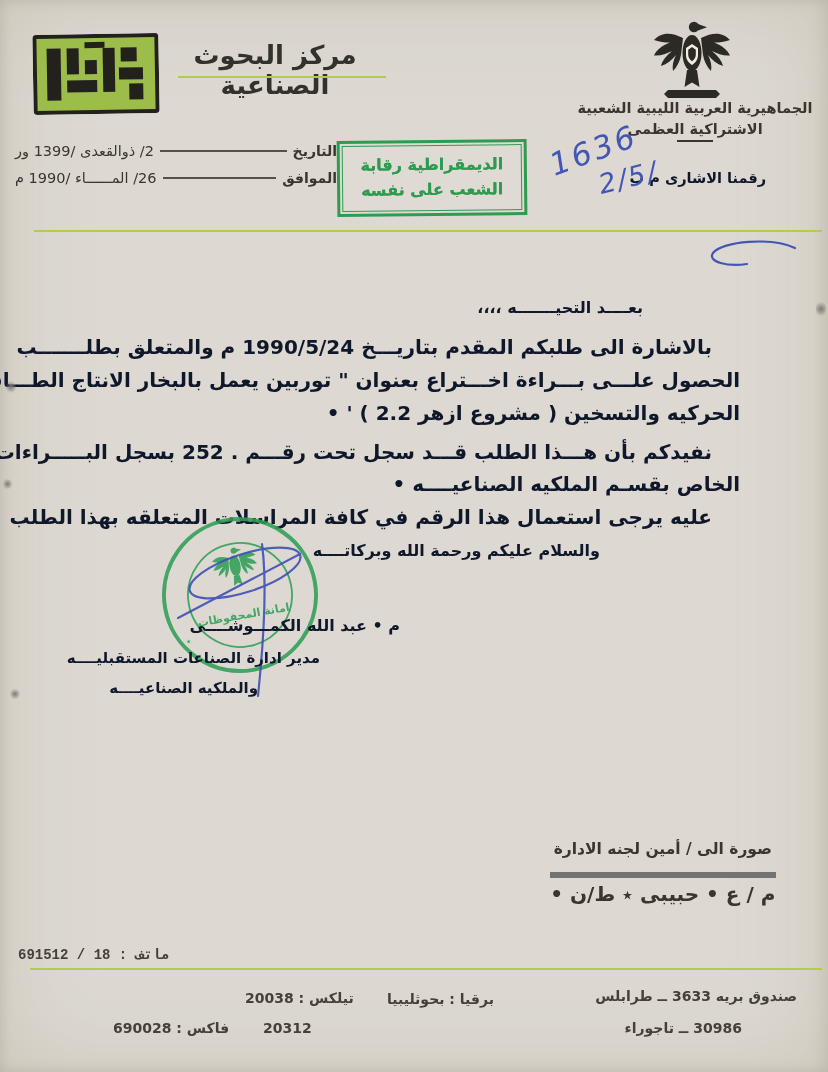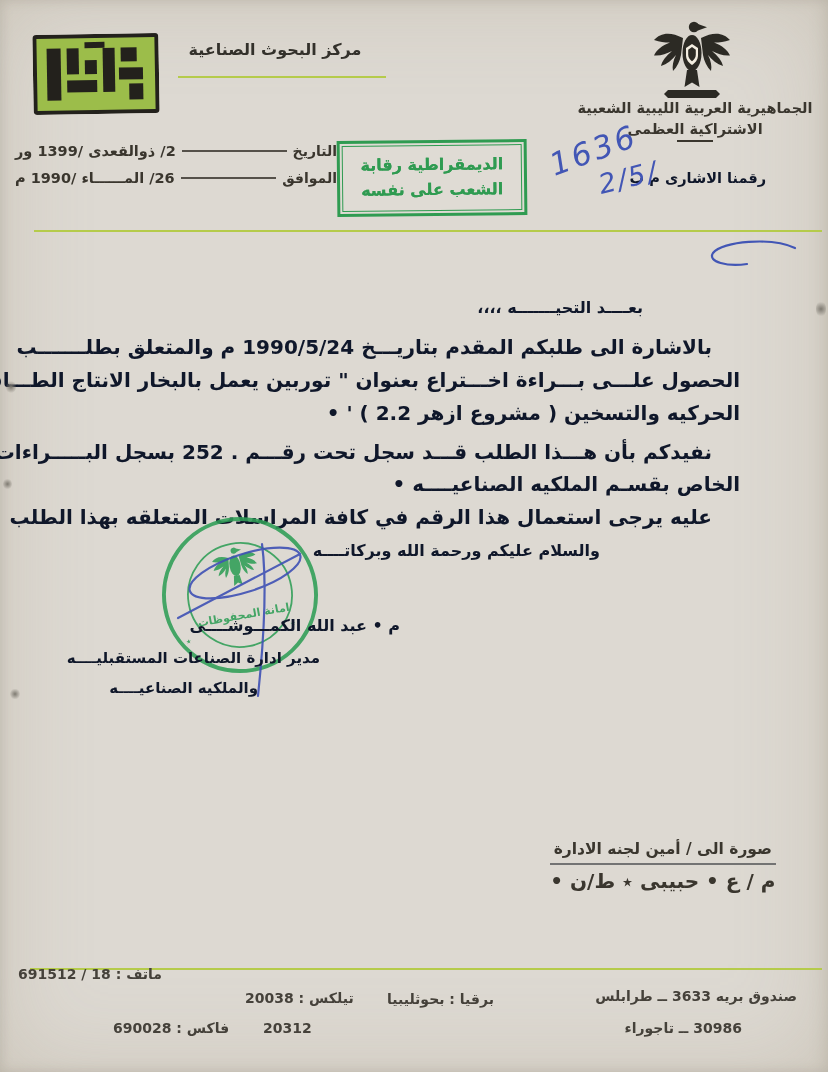--- a/index.html
+++ b/index.html
@@ -14,40 +14,40 @@
     background-color:#f3edе0;
     box-shadow:inset 0 0 90px rgba(165,152,128,.30), inset -5px 0 14px rgba(150,144,132,.22), inset 4px 0 10px rgba(150,144,132,.18);
     color:#3a362e;
   }
   .abs{position:absolute;}
   .typed{font-weight:700;color:#0f172a;white-space:nowrap;}
   .green-rule{background:#b5cb4b;height:2px;}
   
   #logo{left:33px;top:34px;width:126px;height:80px;transform:rotate(-1deg);}
   
-  #org-title{left:150px;top:40px;width:250px;text-align:center;font-size:16px;font-weight:700;color:#33312b;}
+  #org-title{left:150px;top:40px;width:250px;text-align:center;font-size:26px;font-weight:700;color:#33312b;}
   #org-underline{left:178px;top:76px;width:208px;}
   
   #eagle{left:652px;top:18px;width:80px;height:84px;}
   #state-block{right:8px;top:100px;width:250px;text-align:center;}
   #state-line1{font-size:14.5px;font-weight:700;white-space:nowrap;}
   #state-line2{font-size:14.5px;font-weight:700;margin-top:5px;}
   #state-underline{width:36px;height:2px;background:#3a362e;margin:3px auto 0;}
   #ref-row{right:62px;top:170px;font-size:14.5px;}
   
   .ink{color:#4256b5;font-style:italic;font-weight:400;}
   #hw-ref{left:540px;top:126px;width:150px;height:90px;}
   #hw-top{position:absolute;left:8px;top:6px;font-size:31px;transform:rotate(-20deg);letter-spacing:3px;}
   #hw-bottom{position:absolute;left:58px;top:36px;font-size:27px;transform:rotate(-14deg);letter-spacing:2px;}
   
   #dates{left:15px;top:143px;width:322px;}
   .date-row{display:flex;align-items:center;margin-bottom:11px;}
   .date-label{font-size:14px;font-weight:700;white-space:nowrap;}
   .date-dash{flex:1 1 auto;height:1.5px;background:#55514a;margin:0 6px;min-width:40px;}
-  .date-value{font-size:14.5px;font-weight:700;white-space:nowrap;}
+  .date-value{font-size:14.5px;font-weight:400;white-space:nowrap;}
   
   #motto-box{left:337px;top:140px;width:184px;height:70px;border:3px solid #2f9b51;transform:rotate(-.6deg);background:rgba(255,255,255,.06);}
   #motto-inner{position:absolute;inset:2px;border:1.5px solid #2f9b51;display:flex;flex-direction:column;justify-content:center;text-align:center;}
   .motto-line{color:#2f9b51;font-weight:700;font-size:16px;line-height:1.55;text-shadow:0 0 .5px #2f9b51;}
   #top-sep{left:34px;top:230px;width:788px;}
   
   #blue-curve{left:700px;top:236px;width:100px;height:42px;}
   #addressee{right:90px;top:256px;font-size:16.5px;}
   #greeting{right:185px;top:298px;font-size:16px;}
   .para{font-size:20px;}
@@ -59,31 +59,31 @@
   #p6{right:116px;top:505px;}
   #closing{right:228px;top:541px;font-size:16px;}
   
   #round-stamp{left:160px;top:515px;width:160px;height:160px;transform:rotate(-10deg);opacity:.88;}
   #sig-scribble{left:150px;top:518px;width:220px;height:200px;}
   #sig-name{right:428px;top:616px;font-size:16px;}
   #sig-title1{right:508px;top:649px;font-size:15px;}
   #sig-title2{right:570px;top:679px;font-size:15px;}
   
   #cc{right:52px;top:840px;text-align:center;}
-  #cc-line1{font-size:15.5px;font-weight:700;border-bottom:2px solid #737373;padding:0 4px 5px;white-space:nowrap;}
+  #cc-line1{font-size:15.5px;font-weight:700;border-bottom:6px solid #737373;padding:0 4px 14px;white-space:nowrap;}
   #cc-line2{font-size:20px;font-weight:700;margin-top:4px;white-space:nowrap;}
   
   #footer-sep{left:30px;top:968px;width:792px;}
   .foot{font-size:14px;font-weight:700;color:#45413a;white-space:nowrap;}
   #f-pobox1{right:31px;top:988px;}
   #f-pobox2{right:86px;top:1020px;}
   #f-cable{left:387px;top:991px;}
   #f-telex{left:245px;top:990px;}
   #f-telex2{left:263px;top:1020px;}
-  #f-phone{left:18px;top:966px;}
+  #f-phone{left:18px;top:946px;font-family:Liberation Mono, monospace;}
   #f-fax{left:113px;top:1020px;}
   
   .speck{position:absolute;border-radius:50%;background:radial-gradient(circle,#7e7a71 0%,rgba(126,122,113,0) 70%);}
 </style>
 </head>
 <body>
 
 <div id="paper">
 
   <div class="abs" id="logo">

